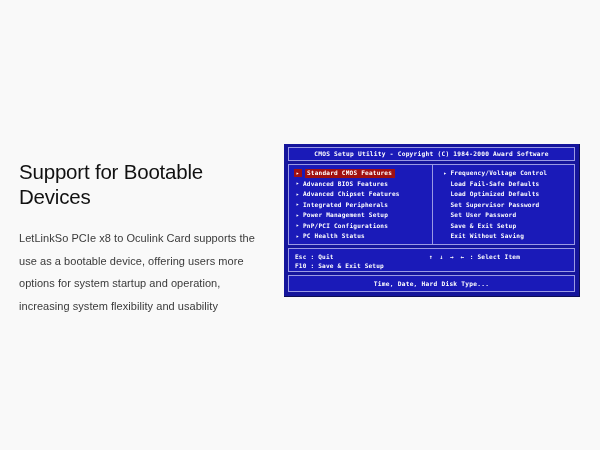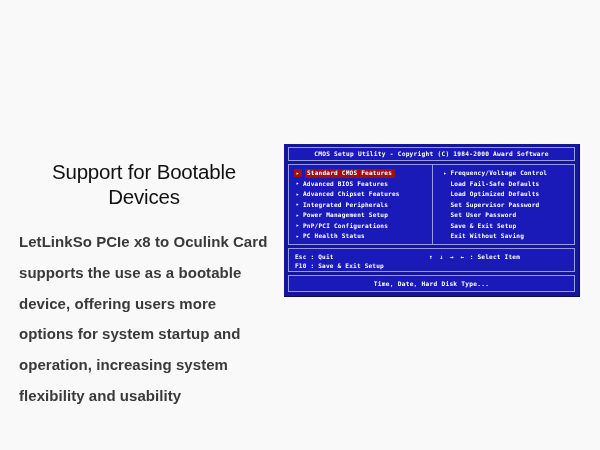--- a/index.html
+++ b/index.html
@@ -23,26 +23,25 @@
     width: 250px;
   }
   .copy-heading {
     font-family: "Liberation Sans", sans-serif;
     font-size: 20.5px;
     font-weight: 400;
     color: #111111;
     letter-spacing: -0.2px;
     margin: 0 0 18px 0;
     line-height: 1.2;
-    text-align: center;
   }
   .copy-body {
     font-family: "Liberation Sans", sans-serif;
-    font-size: 15px;
-    font-weight: 700;
+    font-size: 11px;
+    font-weight: 400;
     color: #3a3a3a;
     line-height: 2.05;
     margin: 0;
     letter-spacing: 0.05px;
   }
 
   
   .bios-screen {
     position: absolute;
     left: 284px;

